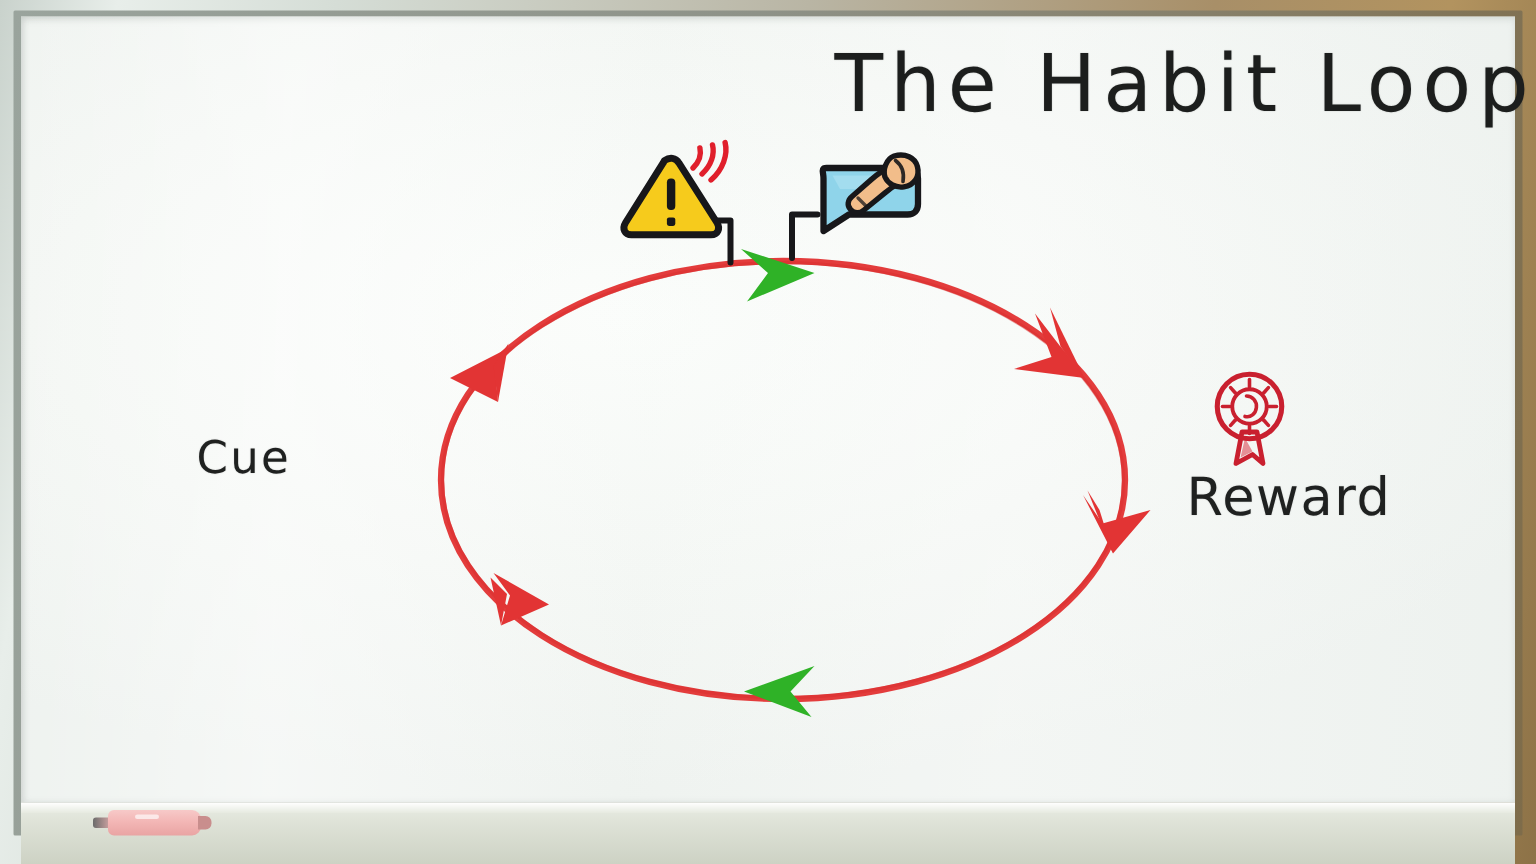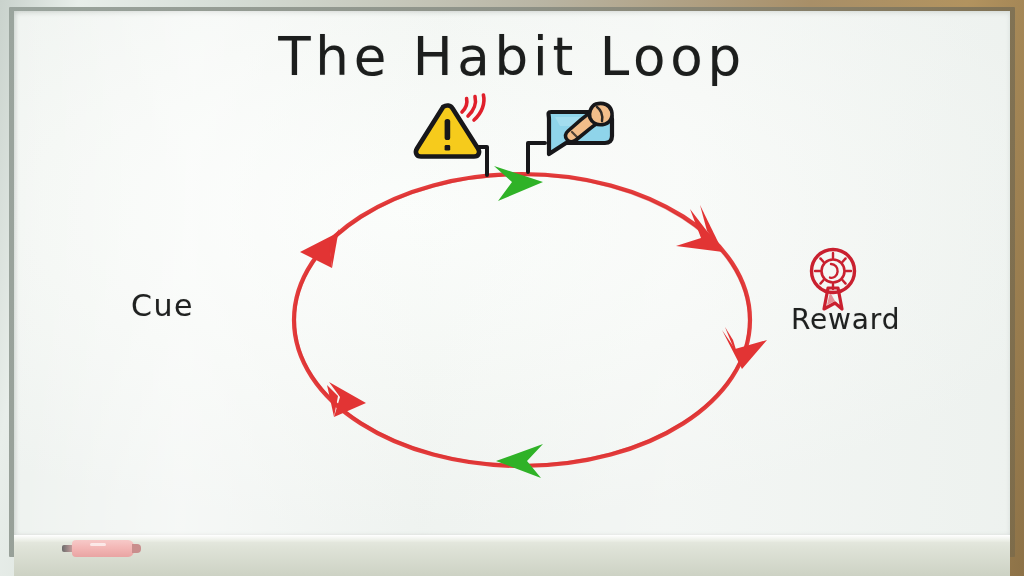--- a/index.html
+++ b/index.html
@@ -132,21 +132,21 @@
     font-weight: 400;
     color: #1d1f1e;
     letter-spacing: 0.04em;
   }
 
   #title {
     position: absolute;
     left: 0;
     top: 26px;
     width: 1024px;
-    text-align: center;
+    text-align: right;
     font-size: 53px;
     line-height: 62px;
     color: #1c1e1d;
     letter-spacing: 0.09em;
     text-shadow: 0 0 1px rgba(40,40,40,0.28);
   }
 
   #cue-label {
     position: absolute;
     left: 131px;
@@ -154,22 +154,22 @@
     font-size: 30px;
     line-height: 34px;
     color: #1f2120;
     letter-spacing: 0.05em;
     text-shadow: 0 0 1px rgba(40,40,40,0.22);
   }
 
   #reward-label {
     position: absolute;
     left: 791px;
-    top: 304px;
-    font-size: 28px;
+    top: 316px;
+    font-size: 35px;
     line-height: 32px;
     color: #1f2120;
     letter-spacing: 0.03em;
     text-shadow: 0 0 1px rgba(40,40,40,0.22);
   }
 
   
   #loop-svg, #icon-svg {
     position: absolute;
     left: 0; top: 0;

